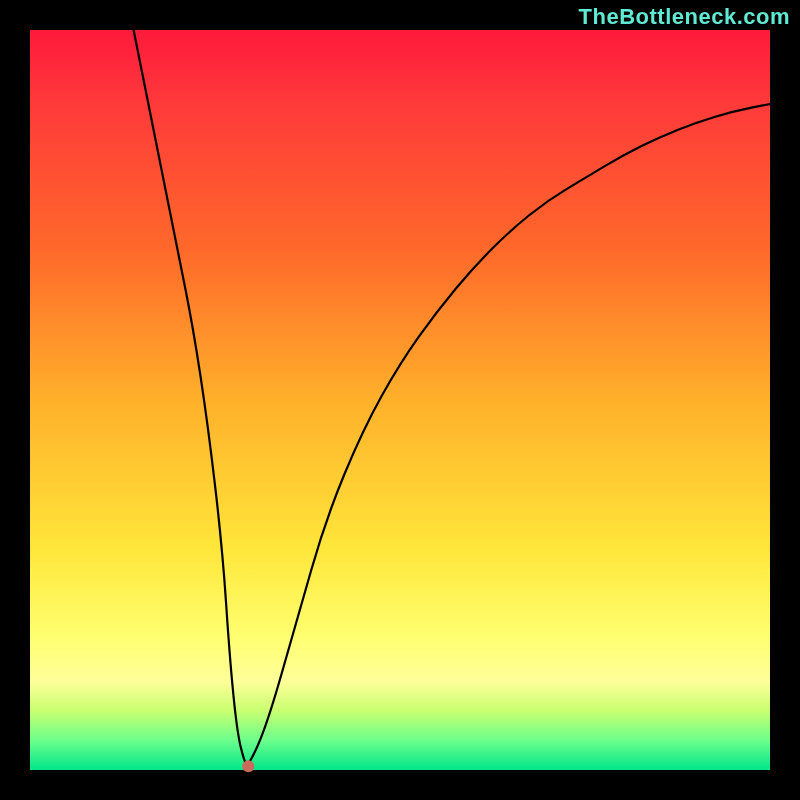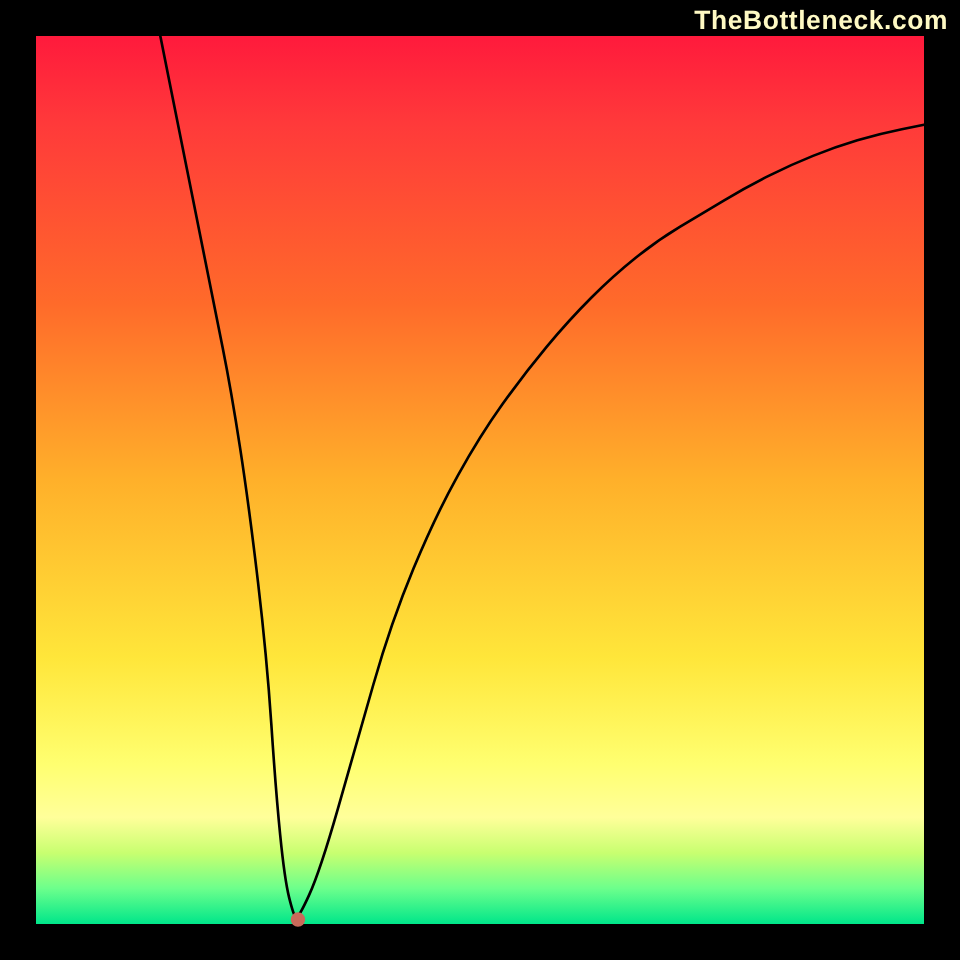--- a/index.html
+++ b/index.html
@@ -37,21 +37,21 @@
       #ffff9a 88%,
       #c8ff70 92%,
       #6cff8c 96%,
       #00e68a 100%
     );
   }
   .watermark {
     position: absolute;
     top: 4px;
     right: 10px;
-    color: #fef9c3;
+    color: #5eead4;
     font-size: 22px;
     font-weight: 600;
     letter-spacing: 0.5px;
     user-select: none;
   }
   svg.curve {
     position: absolute;
     top: 0;
     left: 0;
     width: 740px;

